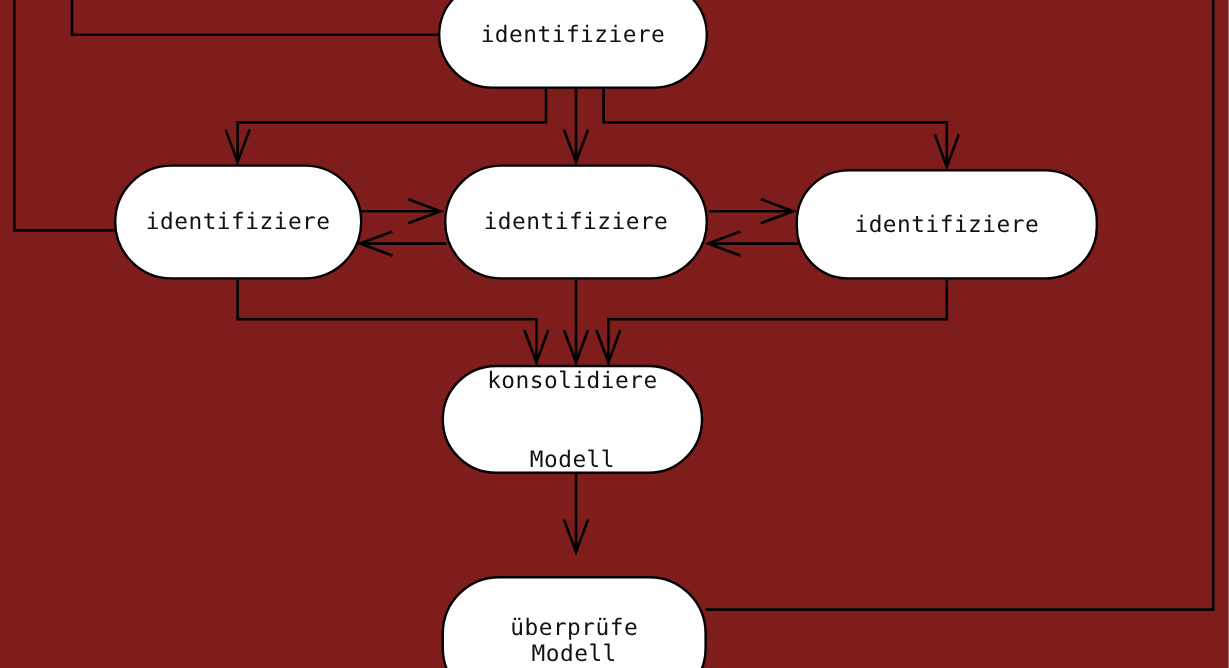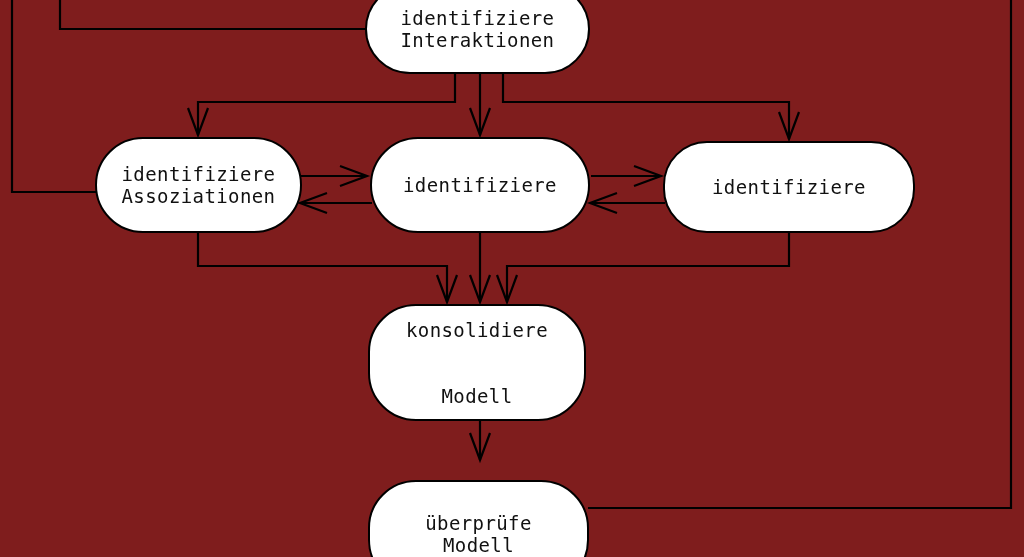--- a/index.html
+++ b/index.html
@@ -66,37 +66,35 @@
 
     <path d="M198,233 L198,266 L447,266 L447,302" fill="none" stroke="#000" stroke-width="2.2" marker-end="url(#ah)"></path>
     <path d="M480,233 L480,302" fill="none" stroke="#000" stroke-width="2.2" marker-end="url(#ah)"></path>
     <path d="M789,233 L789,266 L507,266 L507,302" fill="none" stroke="#000" stroke-width="2.2" marker-end="url(#ah)"></path>
 
     <path d="M480,395 L480,460" fill="none" stroke="#000" stroke-width="2.2" marker-end="url(#ah)"></path>
   </svg>
 
   <div class="node" style="left:365px; top:-16px; width:225px; height:90px;">
     <div class="nl">identifiziere</div>
-    <div class="nl">Interaktionen</div>
   </div>
 
   <div class="node" style="left:95px; top:137px; width:207px; height:96px;">
     <div class="nl">identifiziere</div>
-    <div class="nl">Assoziationen</div>
   </div>
 
   <div class="node" style="left:370px; top:137px; width:220px; height:96px;">
     <div class="nl">identifiziere</div>
   </div>
 
   <div class="node" style="left:663px; top:141px; width:252px; height:92px; border-radius:44px;">
     <div class="nl">identifiziere</div>
   </div>
 
-  <div class="node" style="left:368px; top:304px; width:218px; height:117px;gap:44px;">
+  <div class="node" style="left:368px; top:304px; width:218px; height:91px;gap:44px;">
     <div class="nl">konsolidiere</div>
     <div class="nl">Modell</div>
   </div>
 
   <div class="node" style="left:368px; top:480px; width:221px; height:108px;">
     <div class="nl">überprüfe</div>
     <div class="nl">Modell</div>
   </div>
 
 </div>

